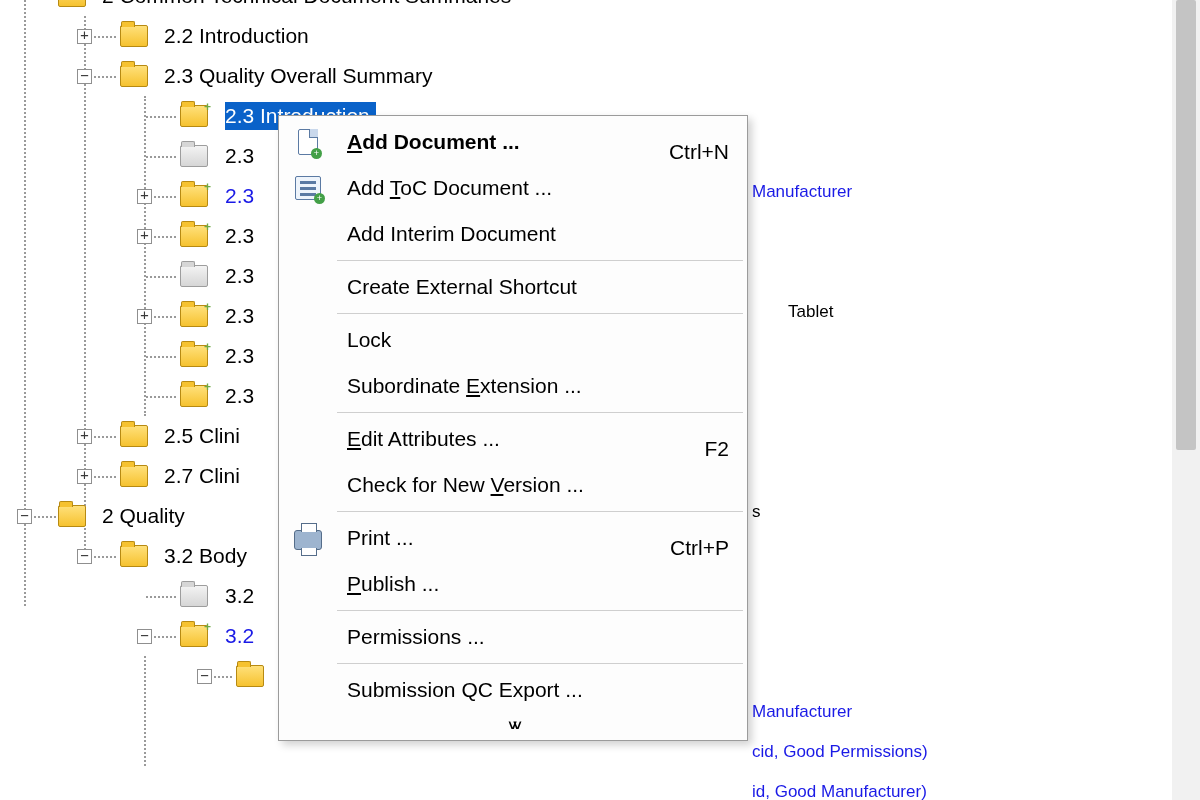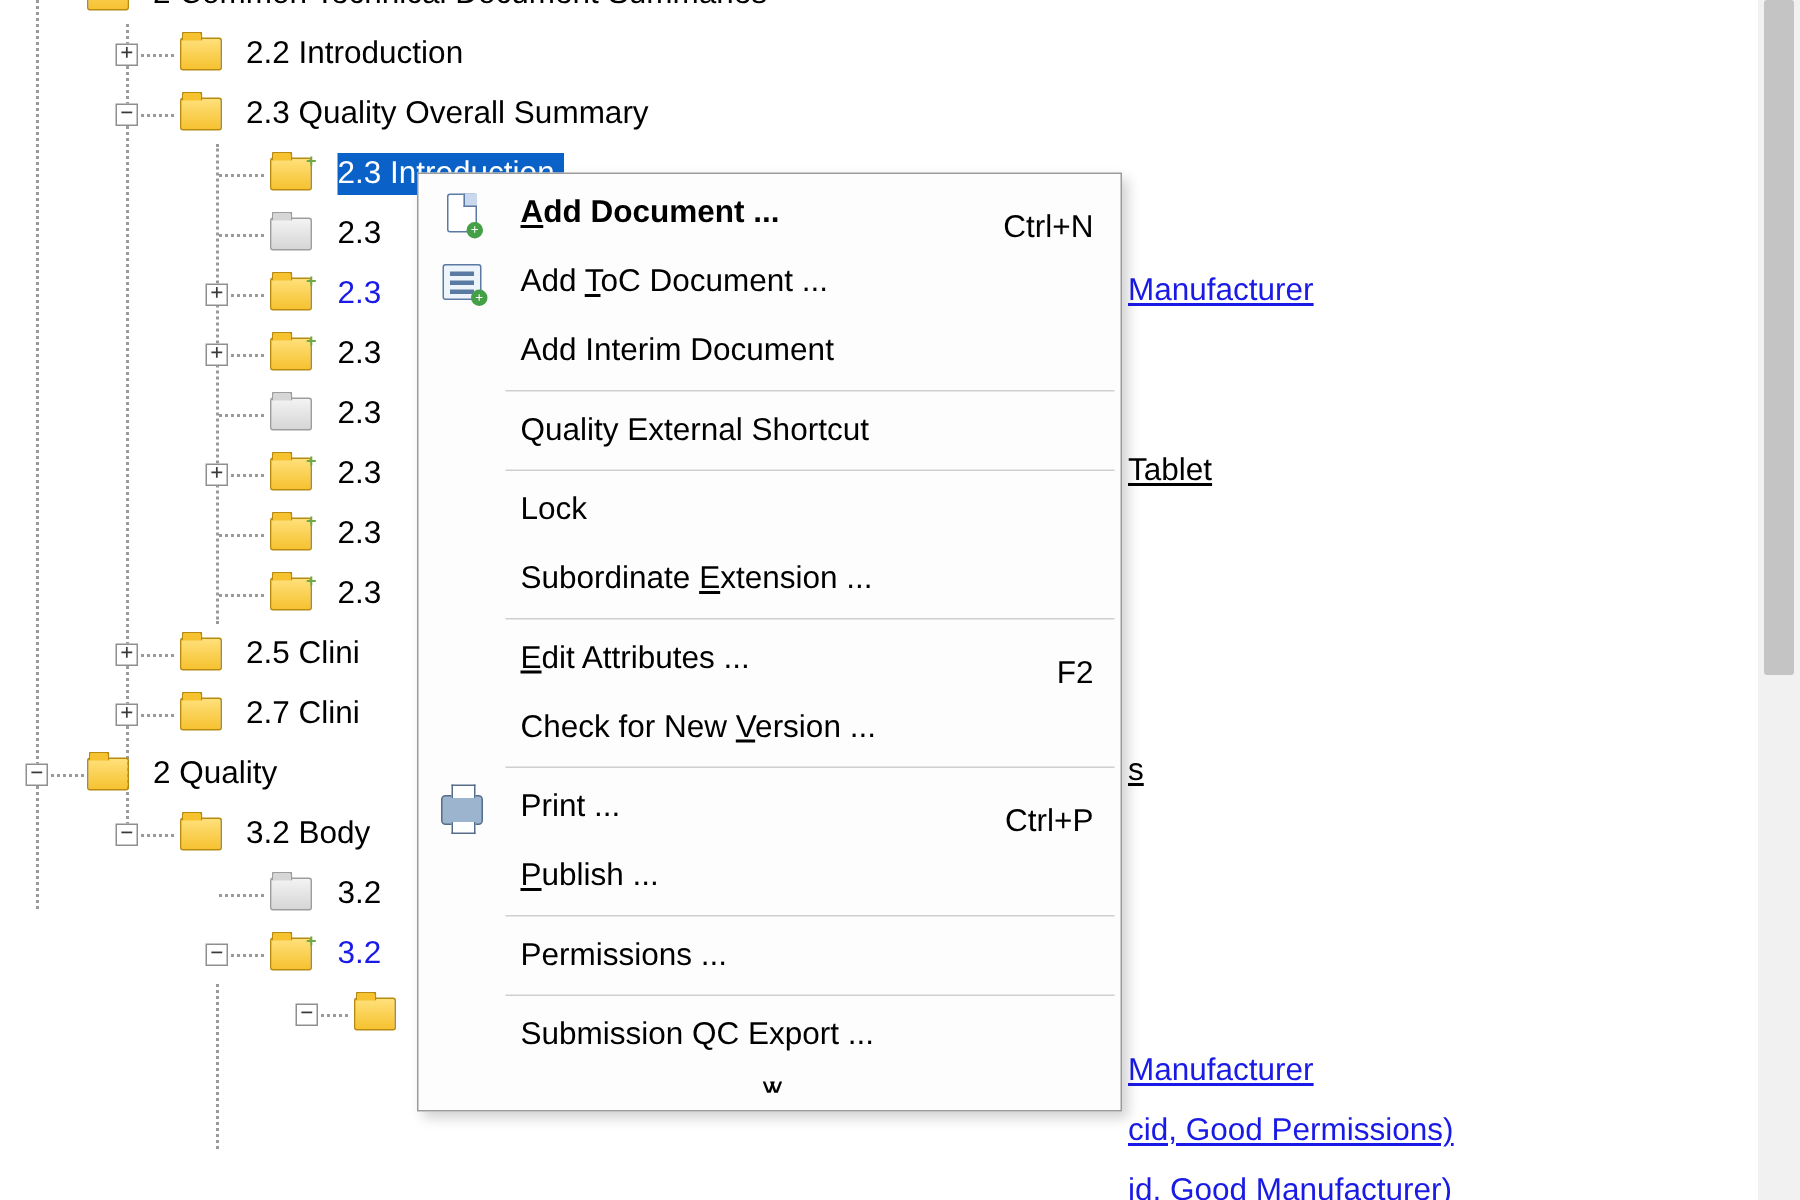--- a/index.html
+++ b/index.html
@@ -137,23 +137,22 @@
   .ico-print {
     width:28px;height:20px;background:#9db4cf;border:1px solid #556d8a;border-radius:3px;position:relative;margin-top:4px;
   }
   .ico-print::before{content:"";position:absolute;left:6px;top:-8px;width:14px;height:8px;background:#fff;border:1px solid #556d8a;border-bottom:none;}
   .ico-print::after{content:"";position:absolute;left:6px;bottom:-7px;width:14px;height:7px;background:#fff;border:1px solid #556d8a;border-top:none;}
 
   
   .trail {
     position:absolute;
     color:#1a1ae6;
-    font-size:21px;
+    font-size:17px;
     white-space:nowrap;
-    text-decoration:underline;
   }
   .trail.black { color:#000; }
 </style>
 </head>
 <body>
 
 <div class="scrollbar-track">
   <div class="scrollbar-thumb"></div>
 </div>
 
@@ -274,21 +273,21 @@
     <span class="expander open" style="left:197px;"></span>
     <span class="folder" style="left:236px;"></span>
   </div>
 
   <div class="row">
     <span class="folder" style="left:294px; top:2px;"></span>
   </div>
 </div>
 
 <span class="trail" style="left:752px; top:182px;">Manufacturer</span>
-<span class="trail black" style="left:752px; top:302px;">Tablet</span>
+<span class="trail black" style="left:788px; top:302px;">Tablet</span>
 <span class="trail black" style="left:752px; top:502px;">s</span>
 <span class="trail" style="left:752px; top:702px;">Manufacturer</span>
 <span class="trail" style="left:752px; top:742px;">cid, Good Permissions)</span>
 <span class="trail" style="left:752px; top:782px;">id, Good Manufacturer)</span>
 
 <div class="context-menu">
 
   <div class="cm-row bold">
     <span class="cm-icon">
         <span class="ico-doc plus"></span>
@@ -304,21 +303,21 @@
     <span class="cm-label">Add <u>T</u>oC Document ...</span>
   </div>
 
   <div class="cm-row">
     <span class="cm-label">Add Interim Document</span>
   </div>
 
   <div class="cm-sep"></div>
 
   <div class="cm-row">
-    <span class="cm-label">Quality External Shortcut</span>
+    <span class="cm-label">Create External Shortcut</span>
   </div>
 
   <div class="cm-sep"></div>
 
   <div class="cm-row">
     <span class="cm-label">Lock</span>
   </div>
 
   <div class="cm-row">
     <span class="cm-label">Subordinate <u>E</u>xtension ...</span>

